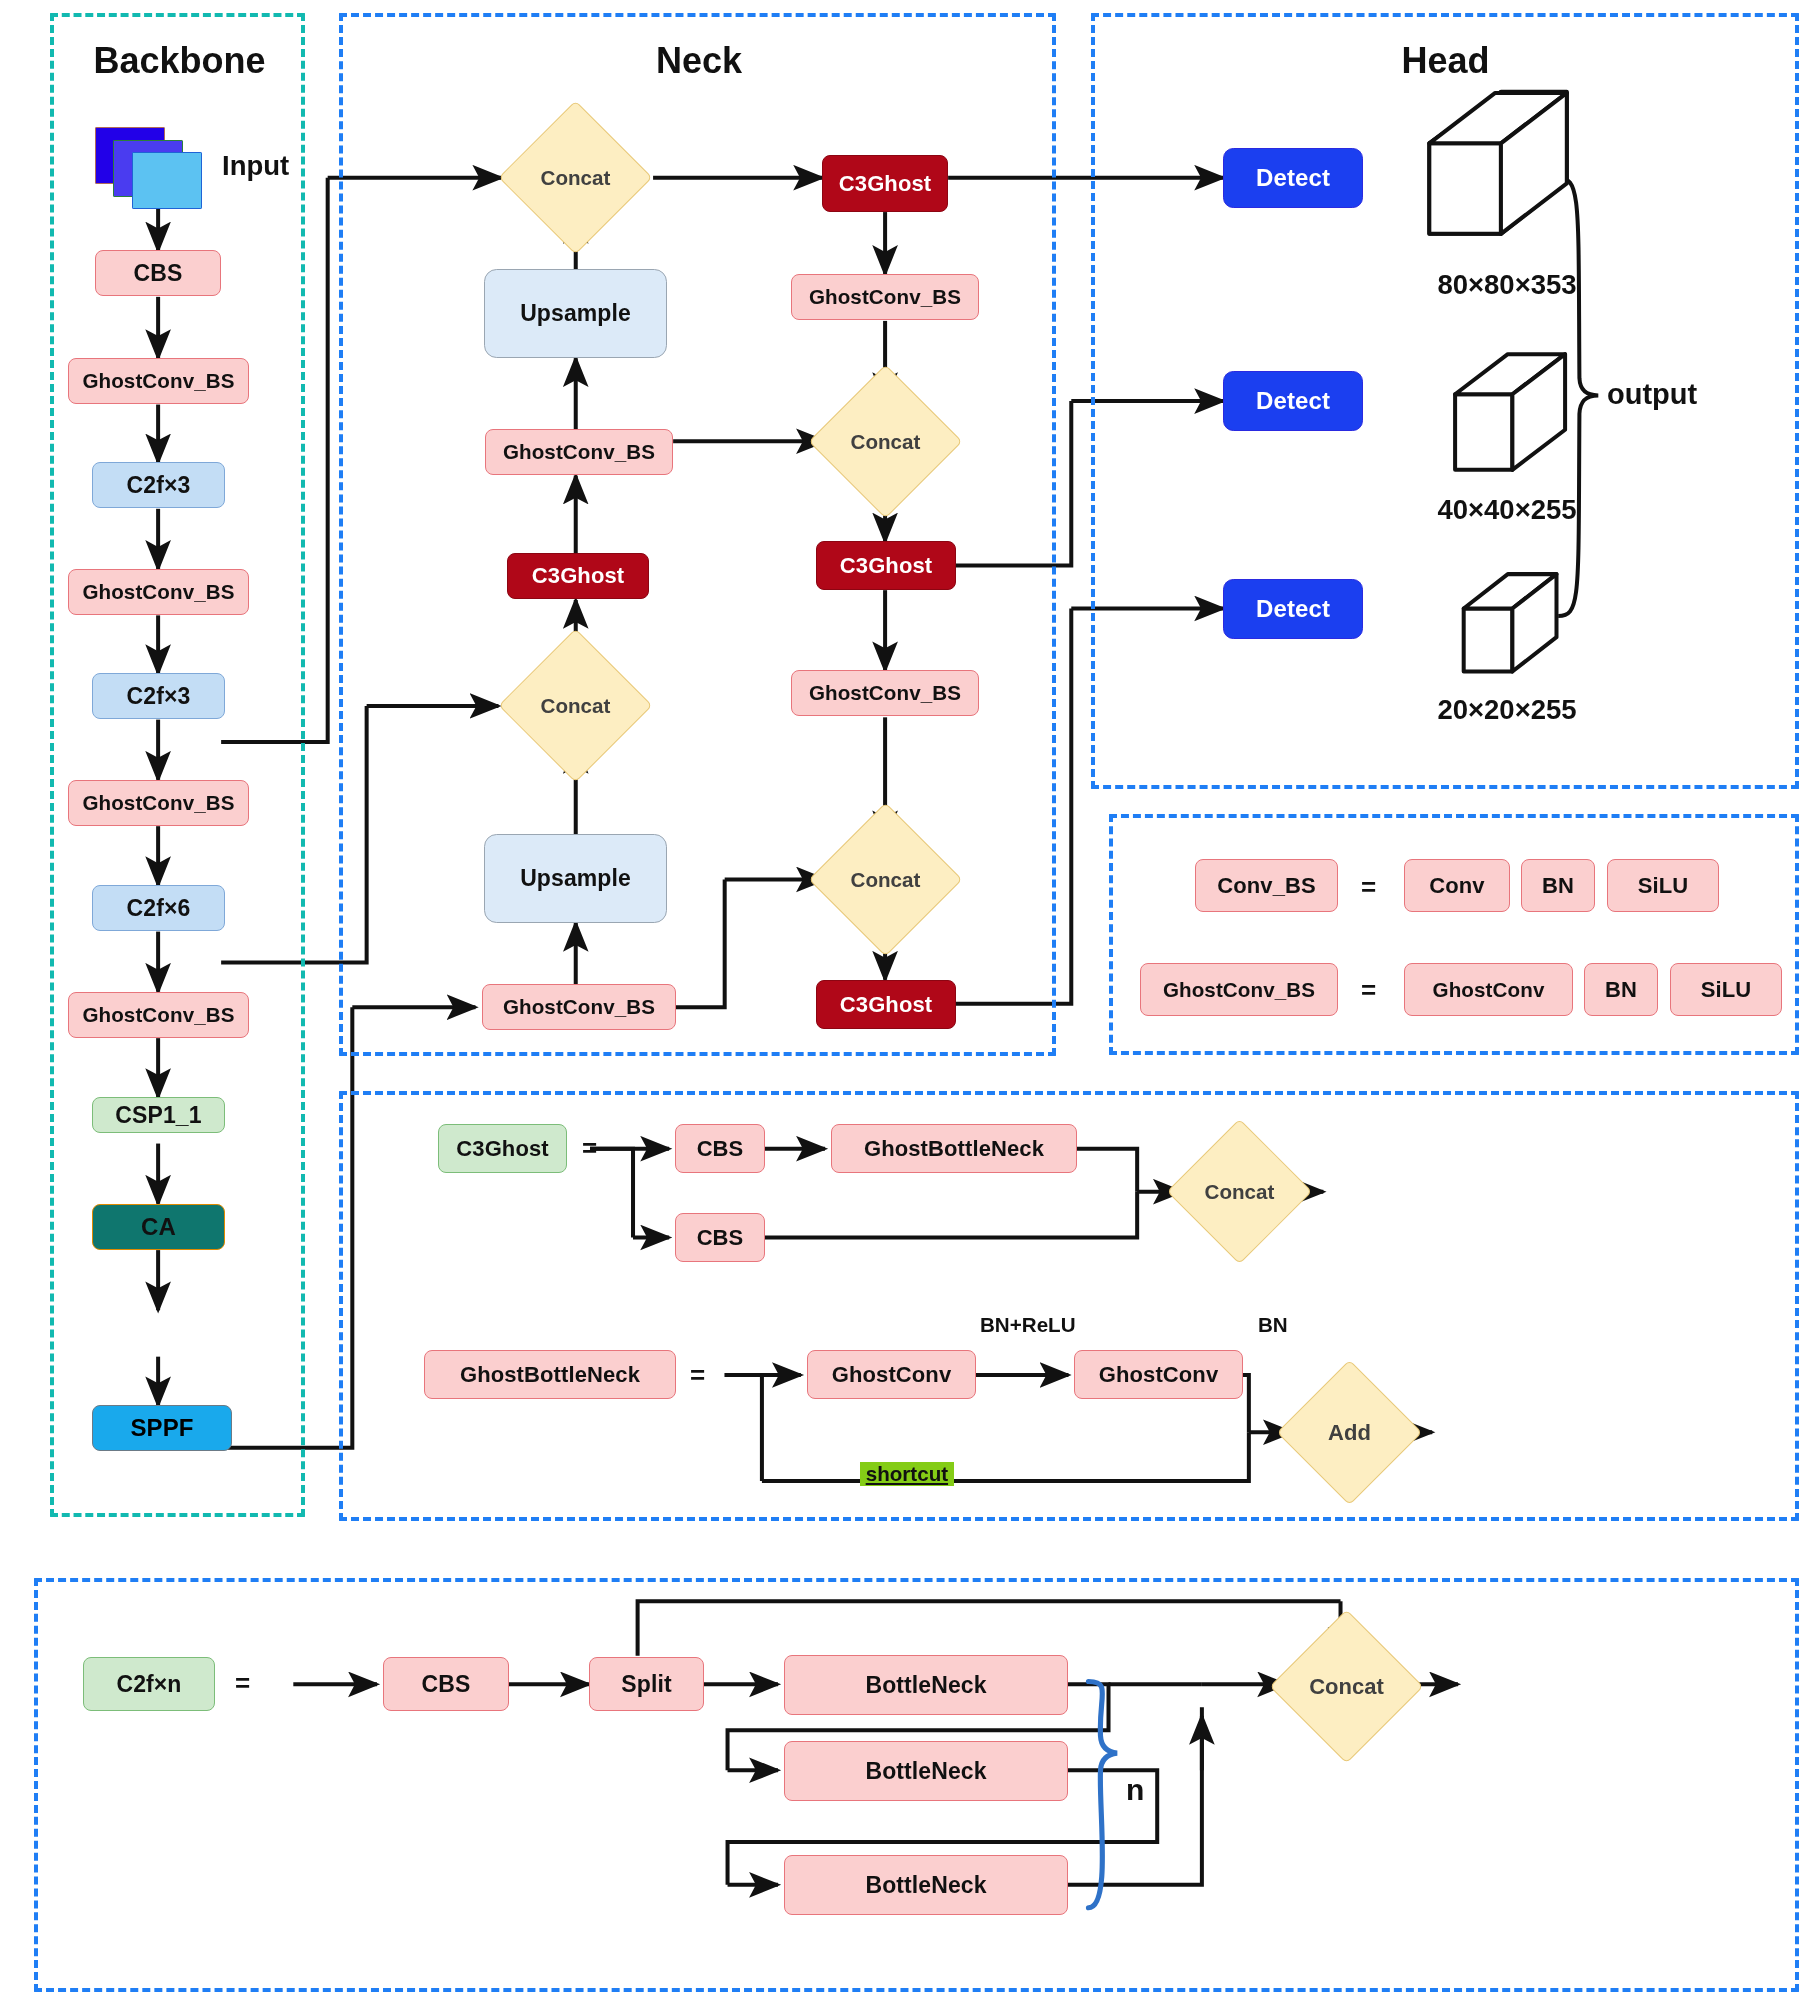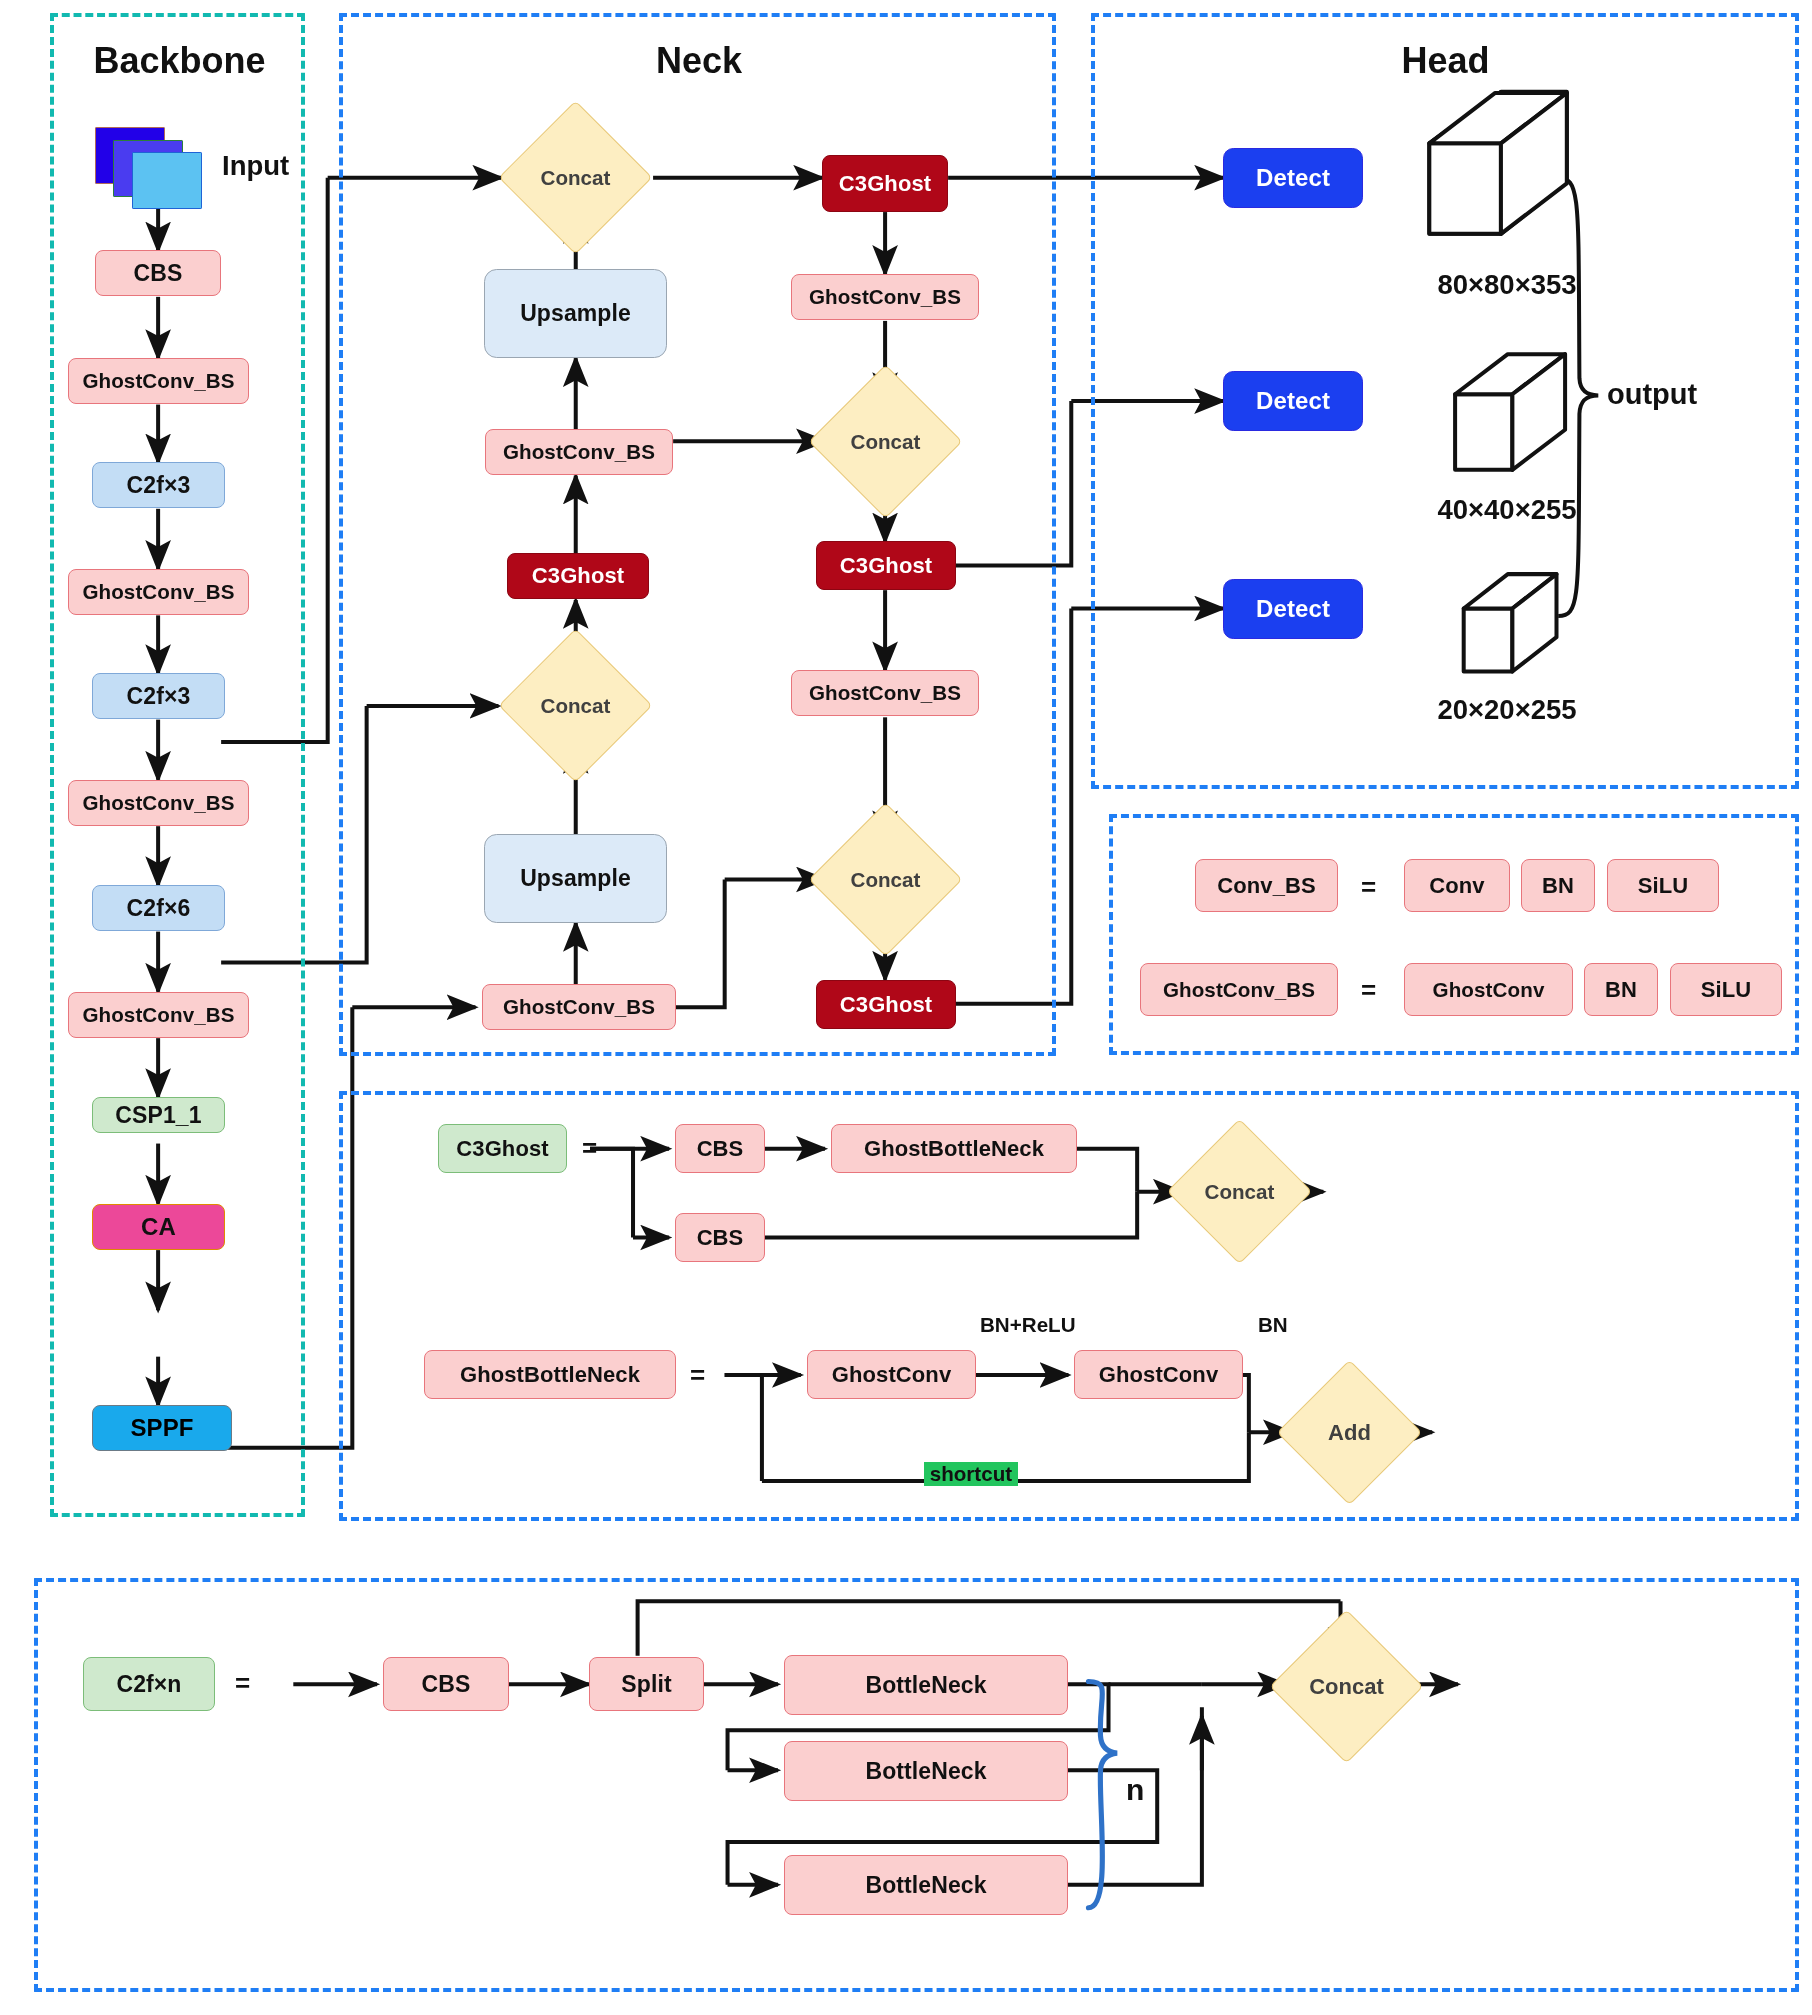--- a/index.html
+++ b/index.html
@@ -12,21 +12,21 @@
   .region-blue{border-color:#1f7ef5;}
   .region-title{position:absolute;font-weight:700;color:#111;white-space:nowrap;}
 
   
   .node{position:absolute;box-sizing:border-box;display:flex;align-items:center;justify-content:center;
         border-radius:8px;border-width:1.7px;border-style:solid;font-weight:700;text-align:center;
         line-height:1.05;letter-spacing:0.1px;}
   .n-pink  {background:#fbcfcf;border-color:#e8757c;color:#111;}
   .n-blue  {background:#c3ddf5;border-color:#7fa8d8;color:#111;}
   .n-green {background:#cfe9cd;border-color:#7cbd79;color:#111;}
-  .n-orange{background:#ec4899;border-color:#e08a00;color:#111;}
+  .n-orange{background:#0f766e;border-color:#e08a00;color:#111;}
   .n-cyan  {background:#19a9ec;border-color:#6b7a86;color:#000;}
   .n-darkred{background:#b00718;border-color:#8c0512;color:#fff;}
   .n-detect{background:#1b3ff0;border-color:#2a2ae0;color:#fff;border-radius:10.3px;}
   .n-upsample{background:#dceaf8;border-color:#9aa6b2;color:#111;border-radius:12.6px;}
 
   
   .diamond{position:absolute;}
   .diamond .dsh{position:absolute;inset:0;background:#fdeec2;border:1.7px solid #e8c878;
                 transform:rotate(45deg);border-radius:5.7px;}
   .diamond .dlb{position:absolute;inset:0;display:flex;align-items:center;justify-content:center;
@@ -341,21 +341,21 @@
     <div class="dsh"></div>
     <div class="dlb" style="font-size:20.6px;">Concat</div>
   </div>
 
   <div class="node n-pink" style="left:424px;top:1350px;width:252px;height:49px;font-size:22px;">GhostBottleNeck</div>
   <div class="eq" style="left:690px;top:1360px;font-size:26px;">=</div>
   <div class="node n-pink" style="left:807px;top:1350px;width:169px;height:49px;font-size:22px;">GhostConv</div>
   <div class="node n-pink" style="left:1074px;top:1350px;width:169px;height:49px;font-size:22px;">GhostConv</div>
   <div class="txt" style="left:980px;top:1313px;font-size:20.6px;">BN+ReLU</div>
   <div class="txt" style="left:1258px;top:1313px;font-size:20.6px;">BN</div>
-  <div class="txt" style="left:924px;top:1462px;font-size:20.6px;background:#22c55e;padding:0 5.7px;">shortcut</div>
+  <div class="txt" style="left:860px;top:1462px;font-size:20.6px;background:#84cc16;padding:0 5.7px;text-decoration:underline;">shortcut</div>
   <div class="diamond" style="left:1298px;top:1381px;width:103px;height:103px;">
     <div class="dsh"></div>
     <div class="dlb" style="font-size:22px;">Add</div>
   </div>
 
   <div class="node n-green" style="left:83px;top:1657px;width:132px;height:54px;font-size:23px;">C2f×n</div>
   <div class="eq" style="left:235px;top:1668px;font-size:26px;">=</div>
   <div class="node n-pink" style="left:383px;top:1657px;width:126px;height:54px;font-size:23px;">CBS</div>
   <div class="node n-pink" style="left:589px;top:1657px;width:115px;height:54px;font-size:23px;">Split</div>
   <div class="node n-pink" style="left:784px;top:1655px;width:284px;height:60px;font-size:23px;">BottleNeck</div>

